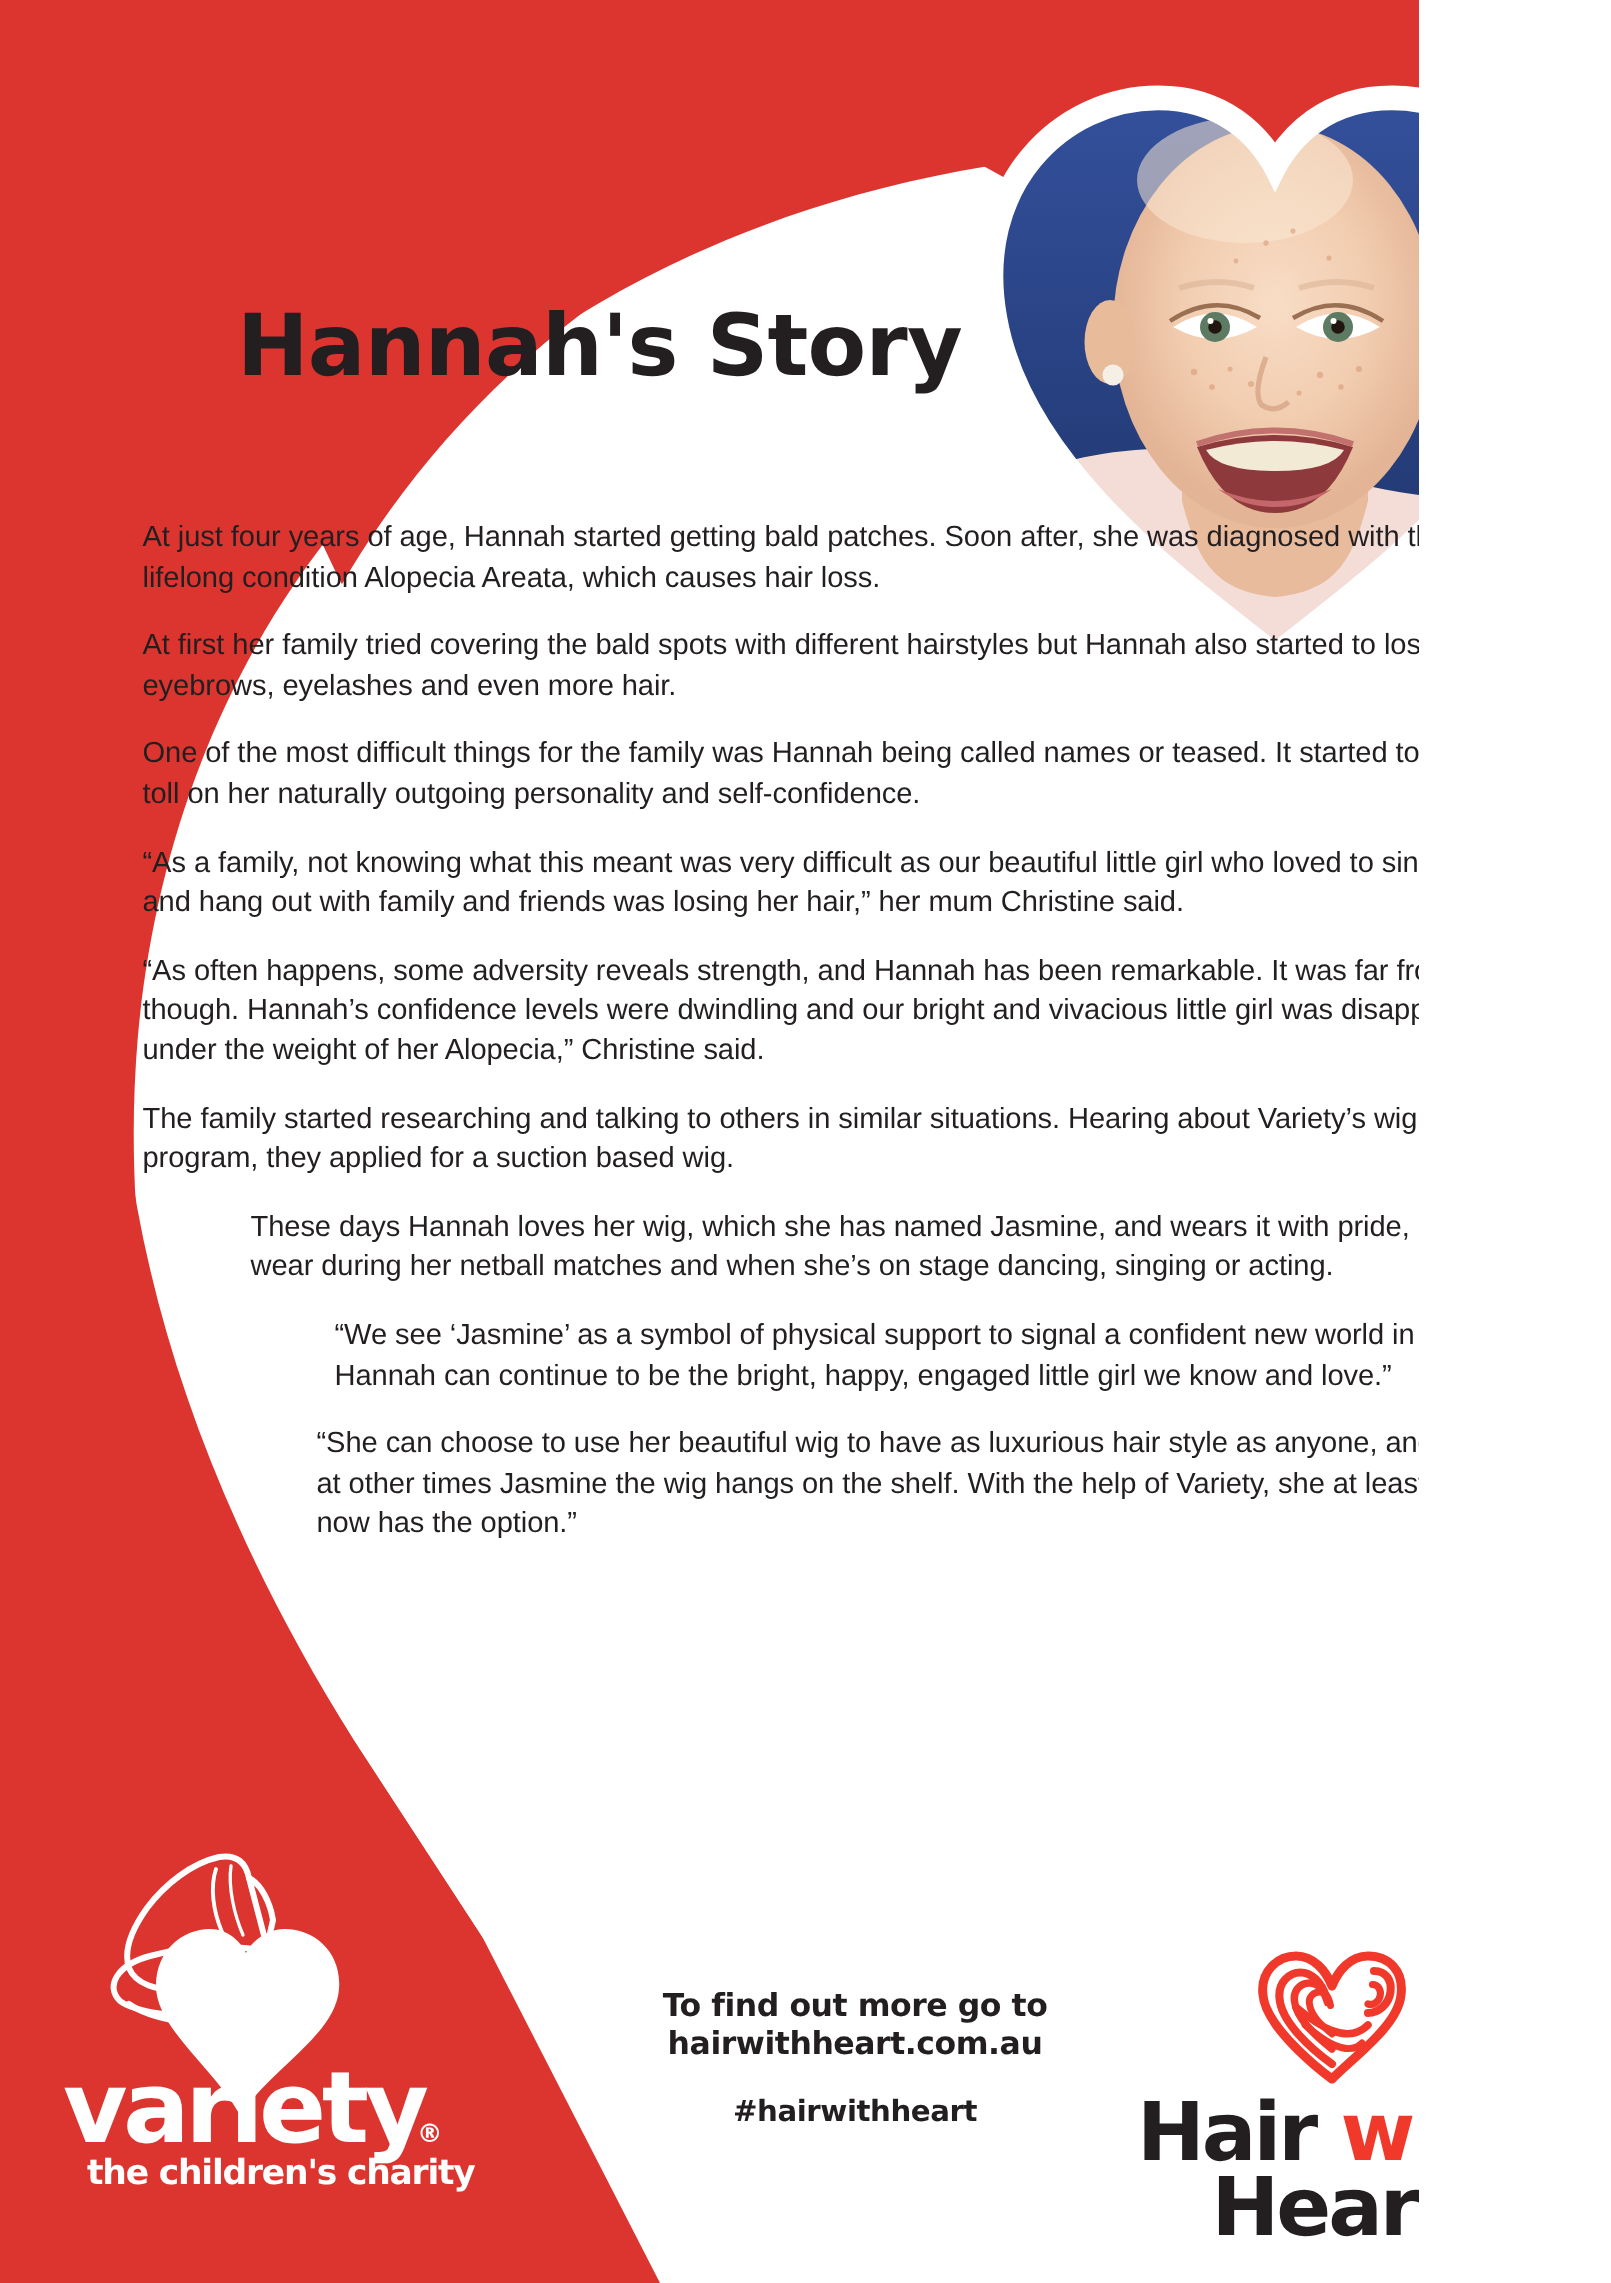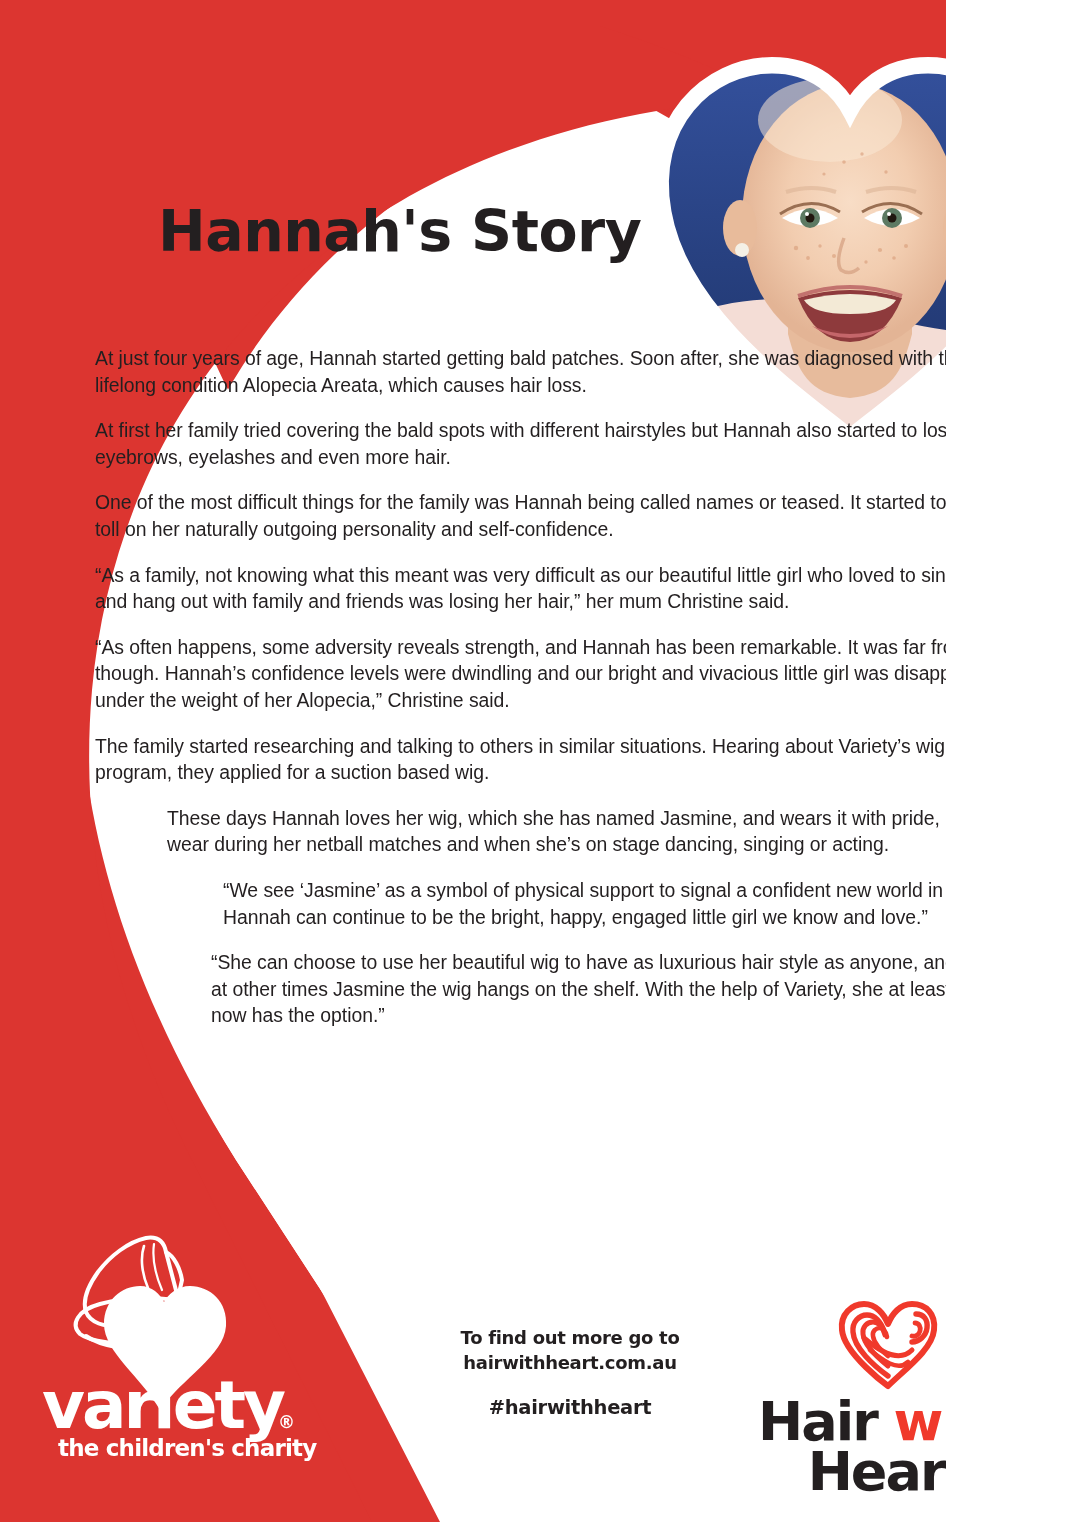--- a/index.html
+++ b/index.html
@@ -76,21 +76,21 @@
     position:absolute;
     left:420px; top:1325px;
     width:300px;
     z-index:5;
     text-align:center;
     font-family:"DejaVu Sans", sans-serif;
     font-weight:bold;
     color:#231f20;
   }
   #cta .cta-line{
-    font-size:18px;
+    font-size:21px;
     line-height:25px;
     letter-spacing:-0.3px;
   }
   #cta .cta-tag{
     margin-top:21px;
     font-size:19.5px;
     letter-spacing:-0.3px;
     text-align:center;
   }
 

